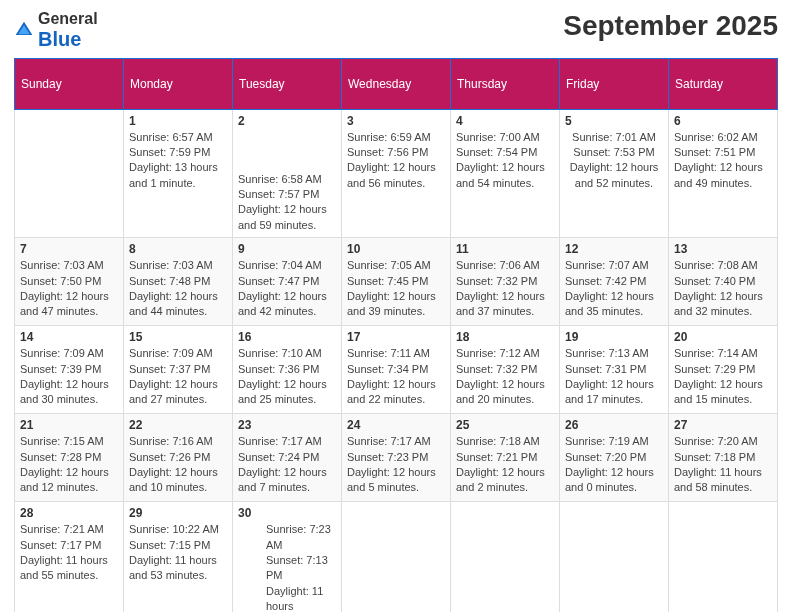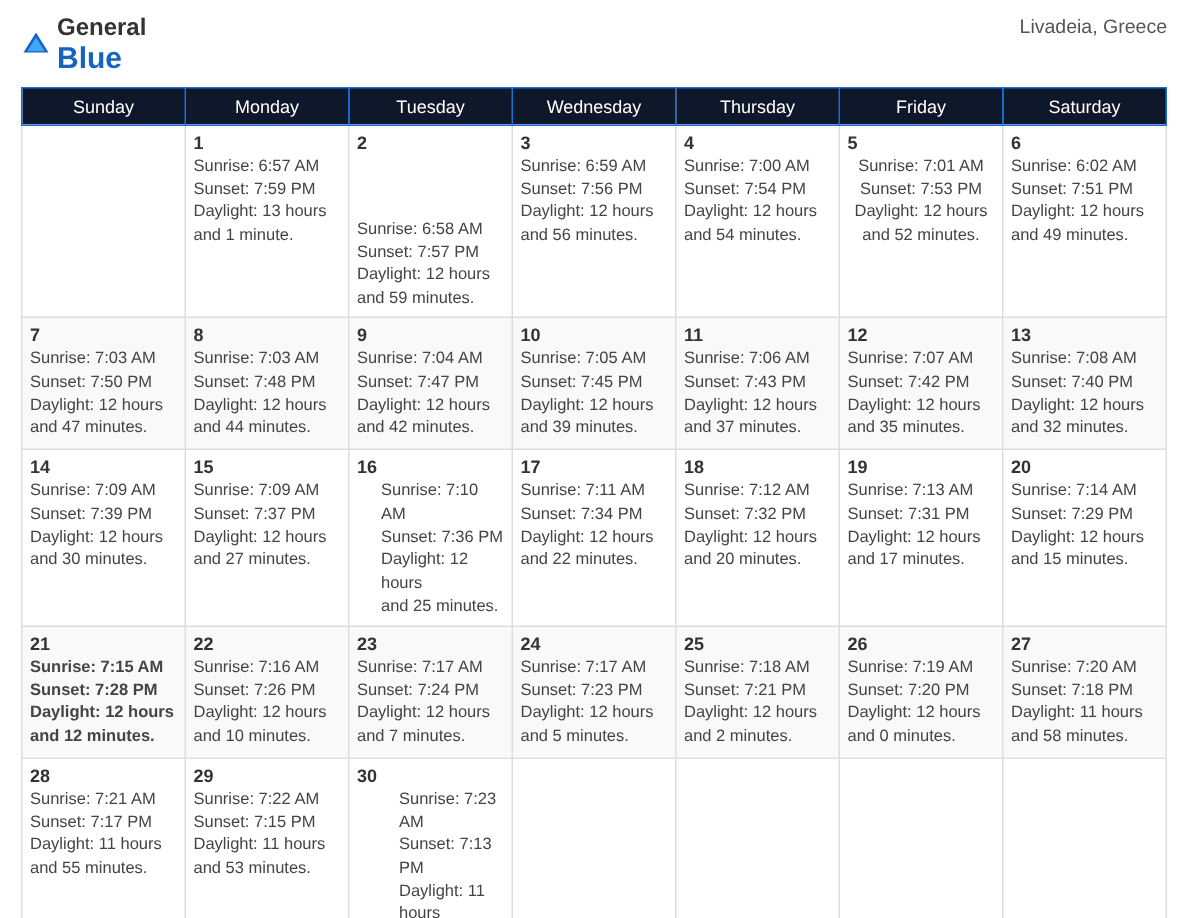--- a/index.html
+++ b/index.html
@@ -57,24 +57,24 @@
     .location {
       font-size: 13px;
       color: #555;
     }
     .calendar {
       width: 100%;
       border-collapse: collapse;
       border: 1px solid #ccc;
     }
     .calendar th {
-      background-color: #0f172a;
+      background-color: #be185d;
       color: #fff;
-      text-align: center;
-      padding: 5px 6px;
+      text-align: left;
+      padding: 18px 6px;
       font-size: 12px;
       font-weight: normal;
       border: 1px solid #1a6fd4;
     }
     .calendar td {
       vertical-align: top;
       padding: 4px 5px;
       border: 1px solid #ddd;
       width: 14.28%;
       height: 88px;
@@ -108,21 +108,21 @@
       <svg class="logo-icon" viewBox="0 0 24 24">
         <polygon points="12,2 22,18 2,18" fill="#1565c0"></polygon>
         <polygon points="12,6 19,17 5,17" fill="#42a5f5"></polygon>
       </svg>
       <div class="logo-text">
         <span class="logo-general">General</span>
         <span class="logo-blue">Blue</span>
       </div>
     </div>
     <div class="title-area">
-      <div class="location">Livadeia, Greece</div>
+      <div class="month-title">September 2025</div>
     </div>
   </div>
 
   <table class="calendar">
     <thead>
       <tr>
         <th>Sunday</th>
         <th>Monday</th>
         <th>Tuesday</th>
         <th>Wednesday</th>
@@ -202,21 +202,21 @@
           <td>
             <span class="day-num">10</span>
             <div class="day-info" style="white-space: pre-line;">Sunrise: 7:05 AM
 Sunset: 7:45 PM
 Daylight: 12 hours
 and 39 minutes.</div>
           </td>
           <td>
             <span class="day-num">11</span>
             <div class="day-info" style="white-space: pre-line;">Sunrise: 7:06 AM
-Sunset: 7:43 PM
+Sunset: 7:32 PM
 Daylight: 12 hours
 and 37 minutes.</div>
           </td>
           <td>
             <span class="day-num">12</span>
             <div class="day-info" style="white-space: pre-line;">Sunrise: 7:07 AM
 Sunset: 7:42 PM
 Daylight: 12 hours
 and 35 minutes.</div>
           </td>
@@ -238,21 +238,21 @@
           </td>
           <td>
             <span class="day-num">15</span>
             <div class="day-info" style="white-space: pre-line;">Sunrise: 7:09 AM
 Sunset: 7:37 PM
 Daylight: 12 hours
 and 27 minutes.</div>
           </td>
           <td>
             <span class="day-num">16</span>
-            <div class="day-info" style="white-space: pre-line; margin-left: 16px;">Sunrise: 7:10 AM
+            <div class="day-info" style="white-space: pre-line;">Sunrise: 7:10 AM
 Sunset: 7:36 PM
 Daylight: 12 hours
 and 25 minutes.</div>
           </td>
           <td>
             <span class="day-num">17</span>
             <div class="day-info" style="white-space: pre-line;">Sunrise: 7:11 AM
 Sunset: 7:34 PM
 Daylight: 12 hours
 and 22 minutes.</div>
@@ -275,21 +275,21 @@
             <span class="day-num">20</span>
             <div class="day-info" style="white-space: pre-line;">Sunrise: 7:14 AM
 Sunset: 7:29 PM
 Daylight: 12 hours
 and 15 minutes.</div>
           </td>
         </tr>
         <tr>
           <td>
             <span class="day-num">21</span>
-            <div class="day-info" style="white-space: pre-line; font-weight: bold;">Sunrise: 7:15 AM
+            <div class="day-info" style="white-space: pre-line;">Sunrise: 7:15 AM
 Sunset: 7:28 PM
 Daylight: 12 hours
 and 12 minutes.</div>
           </td>
           <td>
             <span class="day-num">22</span>
             <div class="day-info" style="white-space: pre-line;">Sunrise: 7:16 AM
 Sunset: 7:26 PM
 Daylight: 12 hours
 and 10 minutes.</div>
@@ -333,21 +333,21 @@
         <tr>
           <td>
             <span class="day-num">28</span>
             <div class="day-info" style="white-space: pre-line;">Sunrise: 7:21 AM
 Sunset: 7:17 PM
 Daylight: 11 hours
 and 55 minutes.</div>
           </td>
           <td>
             <span class="day-num">29</span>
-            <div class="day-info" style="white-space: pre-line;">Sunrise: 7:22 AM
+            <div class="day-info" style="white-space: pre-line;">Sunrise: 10:22 AM
 Sunset: 7:15 PM
 Daylight: 11 hours
 and 53 minutes.</div>
           </td>
           <td>
             <span class="day-num">30</span>
             <div class="day-info" style="white-space: pre-line; margin-left: 28px;">Sunrise: 7:23 AM
 Sunset: 7:13 PM
 Daylight: 11 hours
 and 50 minutes.</div>

